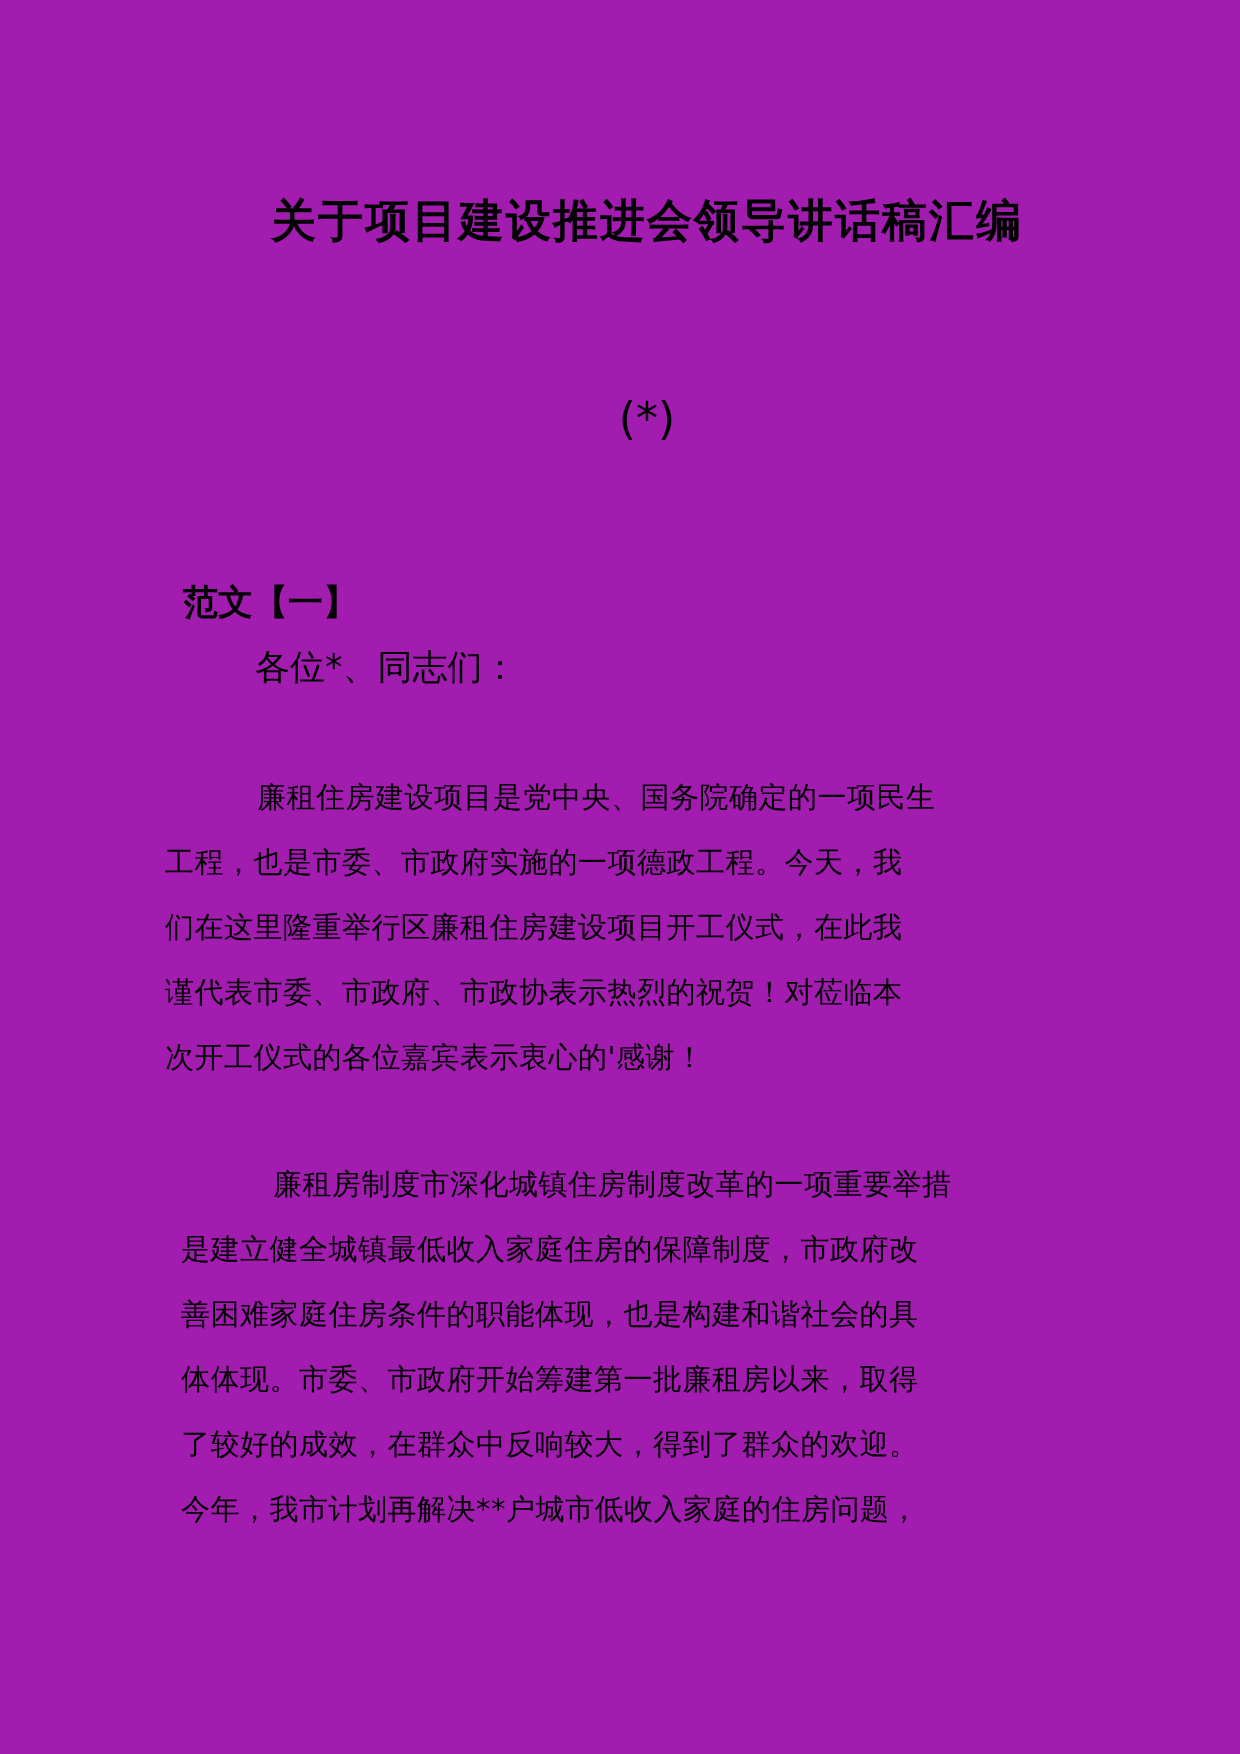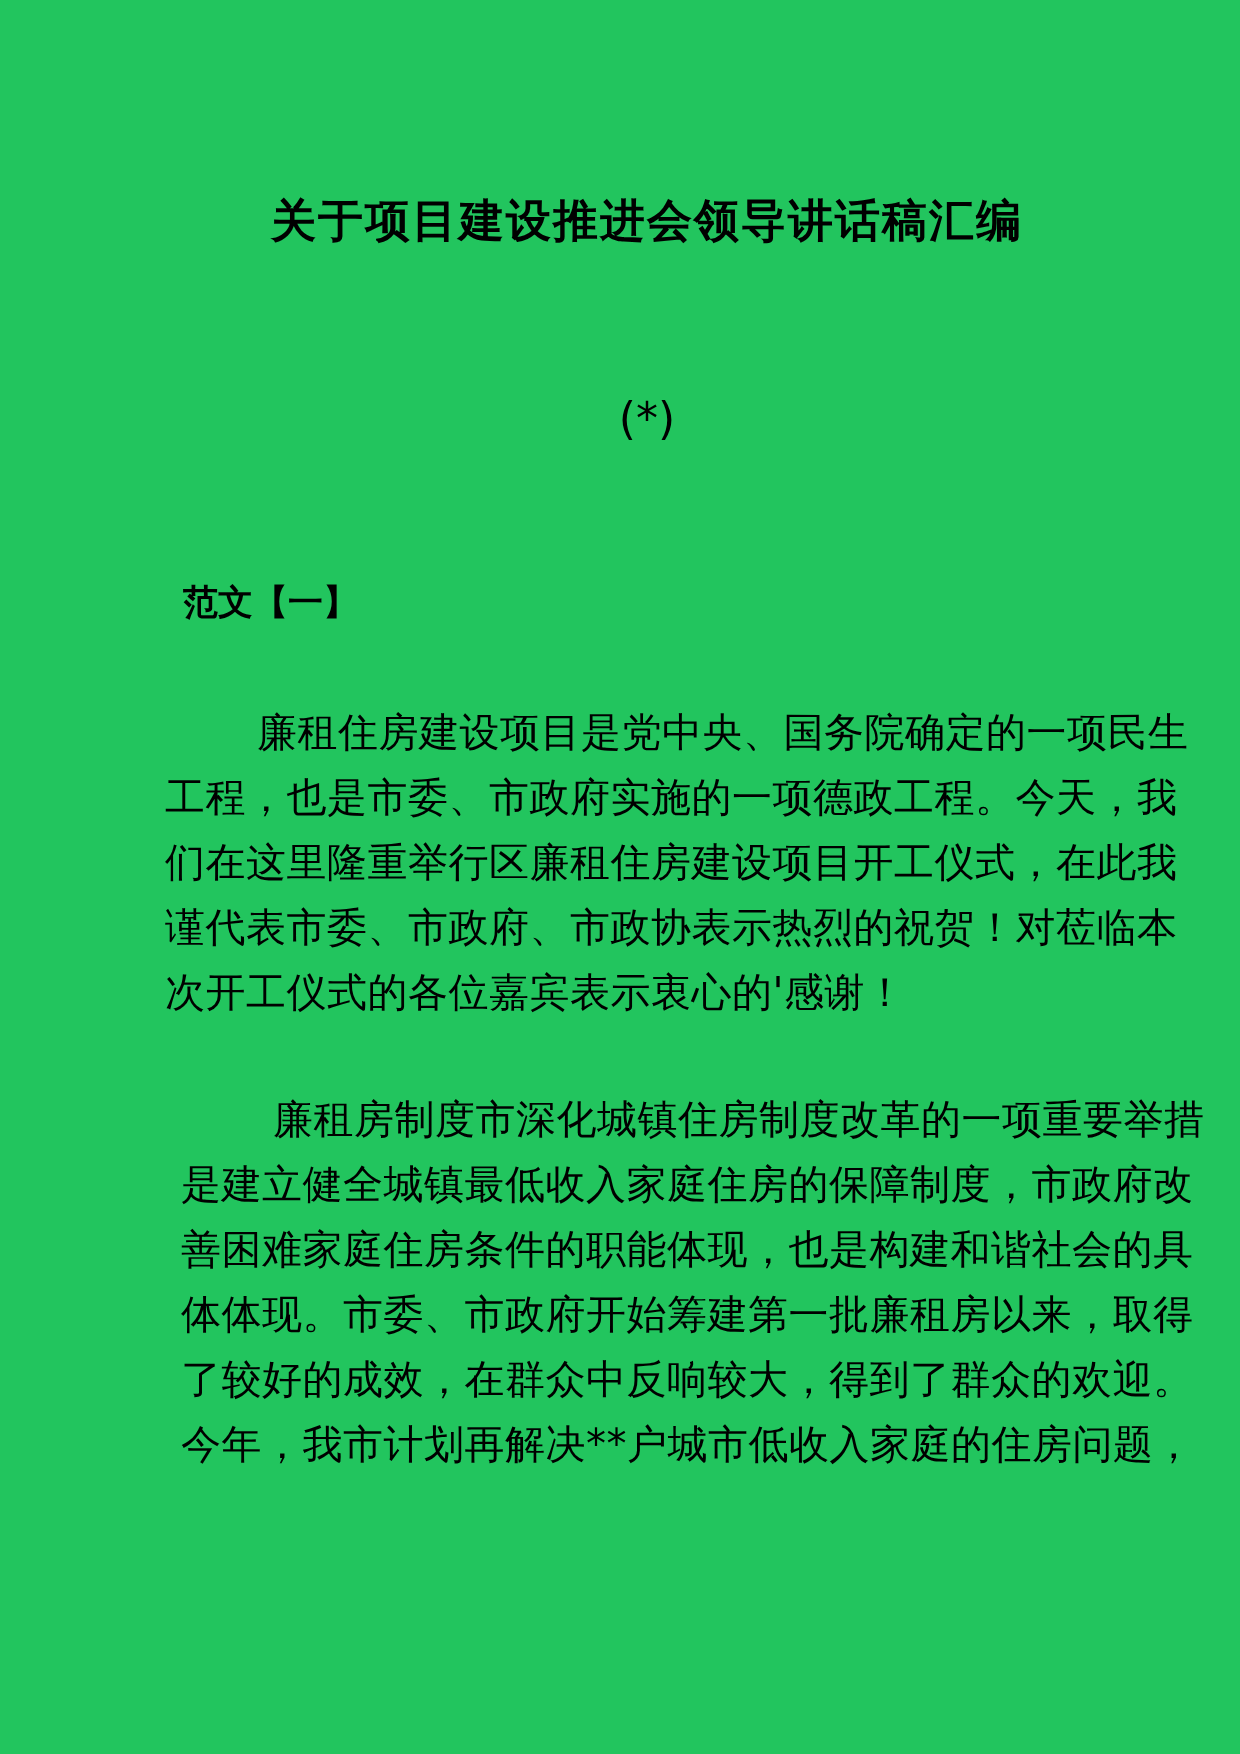--- a/index.html
+++ b/index.html
@@ -5,21 +5,21 @@
   html, body {
     margin: 0;
     padding: 0;
     background: #ffffff;
   }
   .page {
     position: relative;
     width: 1240px;
     height: 1754px;
     margin: 0 auto;
-    background: #22c55e;
+    background: #a21caf;
     box-sizing: border-box;
     padding: 0 111px 0 165px;
     overflow: hidden;
     font-family: "DejaVu Sans", "Liberation Sans", sans-serif;
     color: #000000;
   }
   .doc-title {
     padding-top: 192px;
     font-size: 45px;
     line-height: 58px;
@@ -43,21 +43,21 @@
     font-weight: 700;
   }
   .salutation {
     margin: 0;
     text-indent: 90px;
     font-size: 35px;
     line-height: 65px;
   }
   .body-para {
     margin: 0;
-    font-size: 40px;
+    font-size: 29px;
     line-height: 65px;
     text-indent: 92px;
     letter-spacing: 0.5px;
     white-space: nowrap;
   }
   .body-para.first {
     margin-top: 65px;
   }
   .body-para.second {
     margin-top: 62px;
@@ -67,17 +67,18 @@
 </head>
 <body>
 
 <div class="page">
   <div class="doc-title">关于项目建设推进会领导讲话稿汇编</div>
 
   <div class="doc-subtitle">(*)</div>
 
   <div class="section-heading">范文【一】</div>
 
+  <p class="salutation">各位*、同志们：</p>
 
   <p class="body-para first">廉租住房建设项目是党中央、国务院确定的一项民生<br>工程，也是市委、市政府实施的一项德政工程。今天，我<br>们在这里隆重举行区廉租住房建设项目开工仪式，在此我<br>谨代表市委、市政府、市政协表示热烈的祝贺！对莅临本<br>次开工仪式的各位嘉宾表示衷心的'感谢！</p>
 
   <p class="body-para second">廉租房制度市深化城镇住房制度改革的一项重要举措<br>是建立健全城镇最低收入家庭住房的保障制度，市政府改<br>善困难家庭住房条件的职能体现，也是构建和谐社会的具<br>体体现。市委、市政府开始筹建第一批廉租房以来，取得<br>了较好的成效，在群众中反响较大，得到了群众的欢迎。<br>今年，我市计划再解决**户城市低收入家庭的住房问题，</p>
 </div>
 
 </body></html>

